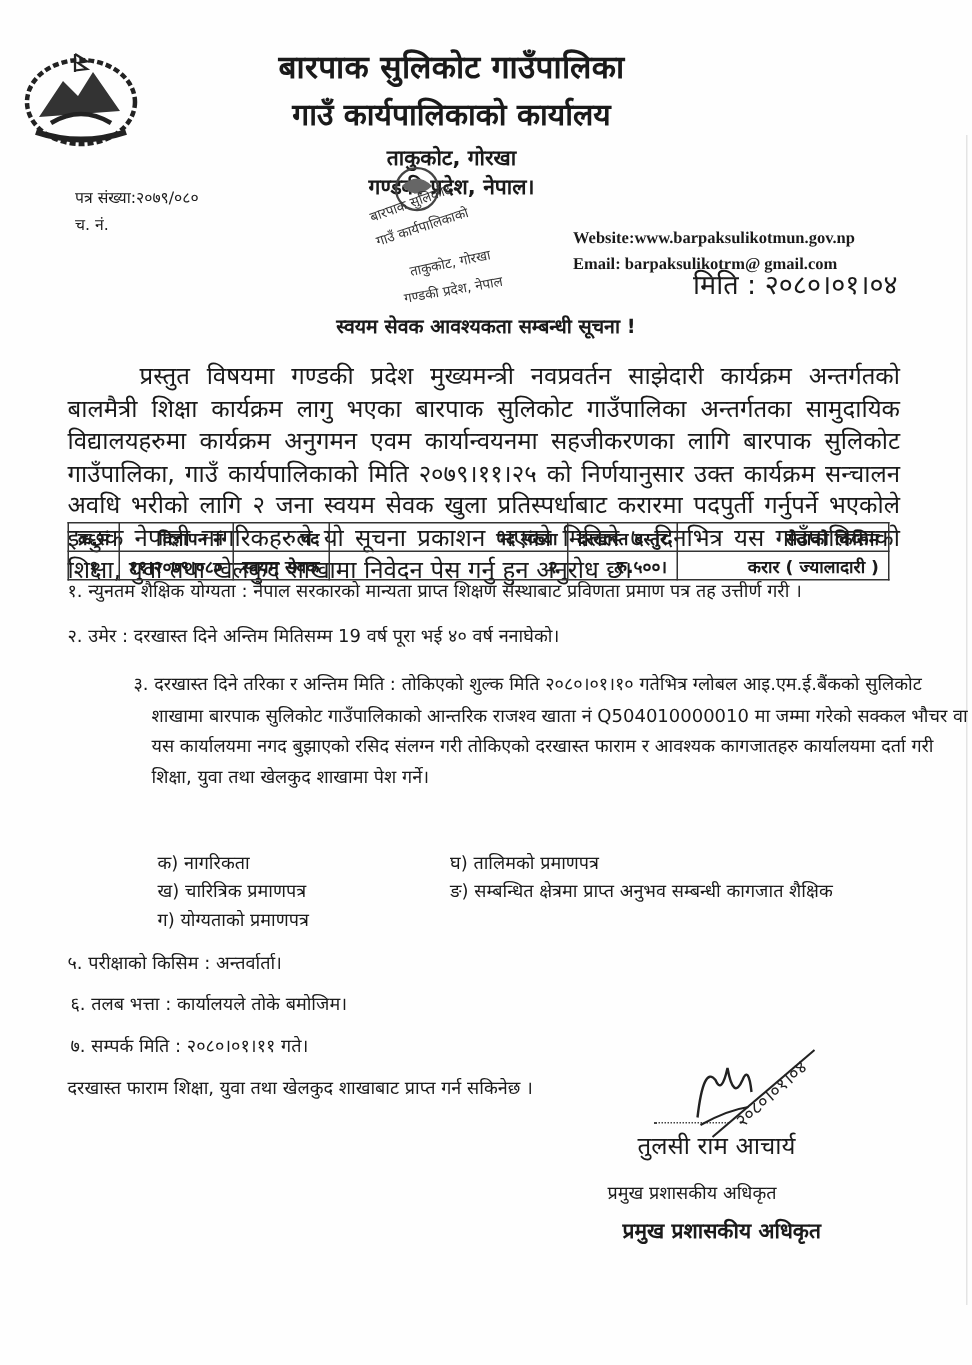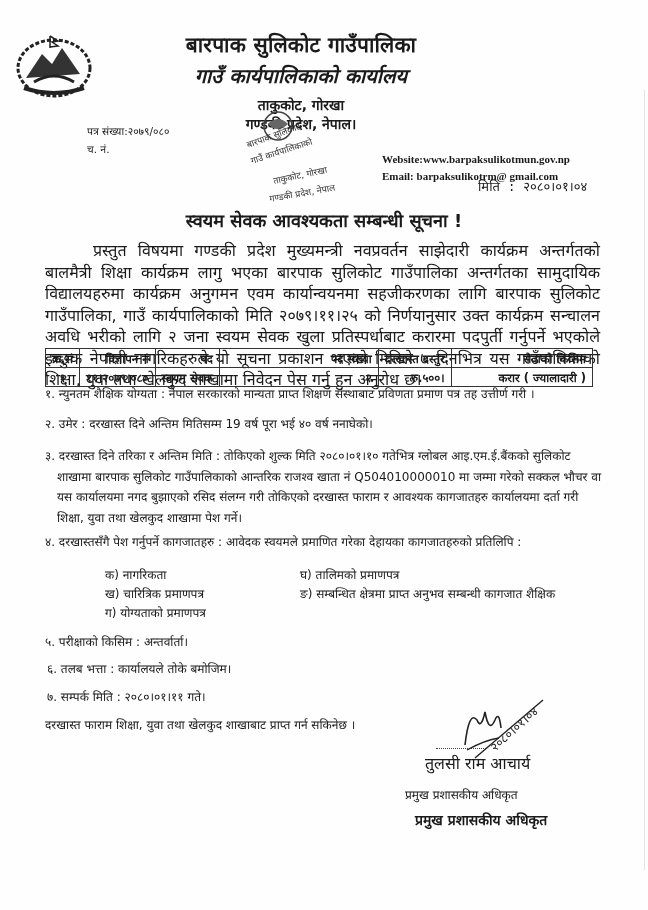--- a/index.html
+++ b/index.html
@@ -8,34 +8,34 @@
     background:#ffffff; color:#1a1a1a;
     font-family:"DejaVu Sans", sans-serif;
     position:relative;
   }
   .page { position:absolute; inset:0; background:#fefefe; }
   .edge-line { position:absolute; right:3px; top:90px; width:1px; height:780px; background:#e4e4e4; }
   .abs { position:absolute; }
   .logo { left:14px; top:30px; width:80px; height:70px; }
   .hdr { left:0; width:602px; text-align:center; }
   .h1 { top:30px; font-size:21px; font-weight:bold; letter-spacing:0.2px; }
-  .h2 { top:62px; font-size:20px; font-weight:bold;font-style:italic; }
+  .h2 { top:62px; font-size:20px; font-weight:bold; }
   .h3 { top:95px; font-size:14px; font-weight:bold; }
   .h4 { top:114px; font-size:14px; font-weight:bold; }
-  .ref { left:50px; font-size:10.5px;margin-left:37px; }
+  .ref { left:50px; font-size:10.5px; }
   .contact { left:382px; font-family:"Liberation Serif", serif; font-weight:bold; font-size:11px;margin-top:36px; }
   .stamp { left:240px; top:110px; width:110px; height:98px; }
-  .date { left:478px; top:177px; font-size:13px;font-family:Liberation Mono, monospace; }
-  .title { left:0; width:648px; top:208px; text-align:center; font-size:18px; font-weight:bold; }
+  .date { left:462px; top:177px; font-size:18px; }
+  .title { left:0; width:648px; top:208px; text-align:center; font-size:13px; font-weight:bold; }
   .para { left:45px; top:240px; width:555px; font-size:16px; line-height:21.5px; text-align:justify; text-indent:48px; }
   table.adv { position:absolute; left:45px; top:348px; width:548px; border-collapse:collapse; font-size:11.5px; }
   table.adv td, table.adv th { border:1px solid #333; padding:1px 6px; height:16px; font-weight:bold; text-align:right; white-space:nowrap; }
   table.adv th:first-child, table.adv td:first-child { text-align:center; }
   .item { left:45px; font-size:12px; line-height:20.5px; width:560px; }
-  .item3 { text-indent:0; }
+  .item3 { text-indent:0;margin-left:44px; }
   .item3 .cont { padding-left:12px; display:block; }
   .doc { font-size:12px; }
   .sig-line { left:436px; top:748px; width:50px; border-bottom:1px dotted #444; }
   .signature { left:455px; top:690px; width:110px; height:70px; }
   .name { left:425px; top:752px; font-size:16px; }
   .role1 { left:405px; top:786px; font-size:12px; }
   .role2 { left:415px; top:810px; font-size:14px; font-weight:bold; }
 </style>
 </head>
 <body>
@@ -97,21 +97,20 @@
     </tr>
   </tbody>
     </table>
 
   <div class="abs item" style="top:384px">१. न्युनतम शैक्षिक योग्यता  :  नेपाल सरकारको मान्यता प्राप्त शिक्षण संस्थाबाट प्रविणता प्रमाण पत्र  तह उत्तीर्ण गरी ।</div>
   <div class="abs item" style="top:414px">२. उमेर :  दरखास्त दिने अन्तिम मितिसम्म 19 वर्ष पूरा भई ४० वर्ष ननाघेको।</div>
   <div class="abs item item3" style="top:446px">
     <span>३. दरखास्त दिने तरिका र अन्तिम मिति :  तोकिएको शुल्क मिति २०८०।०१।१०  गतेभित्र ग्लोबल आइ.एम.ई.बैंकको सुलिकोट</span>
     <span class="cont">शाखामा बारपाक सुलिकोट गाउँपालिकाको आन्तरिक राजश्व खाता नं Q504010000010 मा जम्मा गरेको सक्कल भौचर वा यस कार्यालयमा नगद बुझाएको रसिद संलग्न गरी तोकिएको दरखास्त फाराम र आवश्यक कागजातहरु कार्यालयमा दर्ता गरी शिक्षा, युवा तथा खेलकुद शाखामा पेश गर्ने।</span>
   </div>
-  <div class="abs item" style="top:532px">४. दरखास्तसँगै पेश गर्नुपर्ने कागजातहरु :  आवेदक स्वयमले प्रमाणित गरेका देहायका कागजातहरुको प्रतिलिपि :</div>
 
   <div class="abs doc" style="left:105px; top:566px">क)  नागरिकता</div>
   <div class="abs doc" style="left:105px; top:585px">ख)  चारित्रिक प्रमाणपत्र</div>
   <div class="abs doc" style="left:105px; top:604px">ग)   योग्यताको प्रमाणपत्र</div>
   <div class="abs doc" style="left:300px; top:566px">घ) तालिमको प्रमाणपत्र</div>
   <div class="abs doc" style="left:300px; top:585px">ङ) सम्बन्धित क्षेत्रमा प्राप्त अनुभव सम्बन्धी कागजात शैक्षिक</div>
 
   <div class="abs item" style="top:632px">५. परीक्षाको किसिम :  अन्तर्वार्ता।</div>
   <div class="abs item" style="left:47px; top:659px">६. तलब भत्ता : कार्यालयले तोके बमोजिम।</div>
   <div class="abs item" style="left:47px; top:687px">७. सम्पर्क मिति :  २०८०।०१।११ गते।</div>

